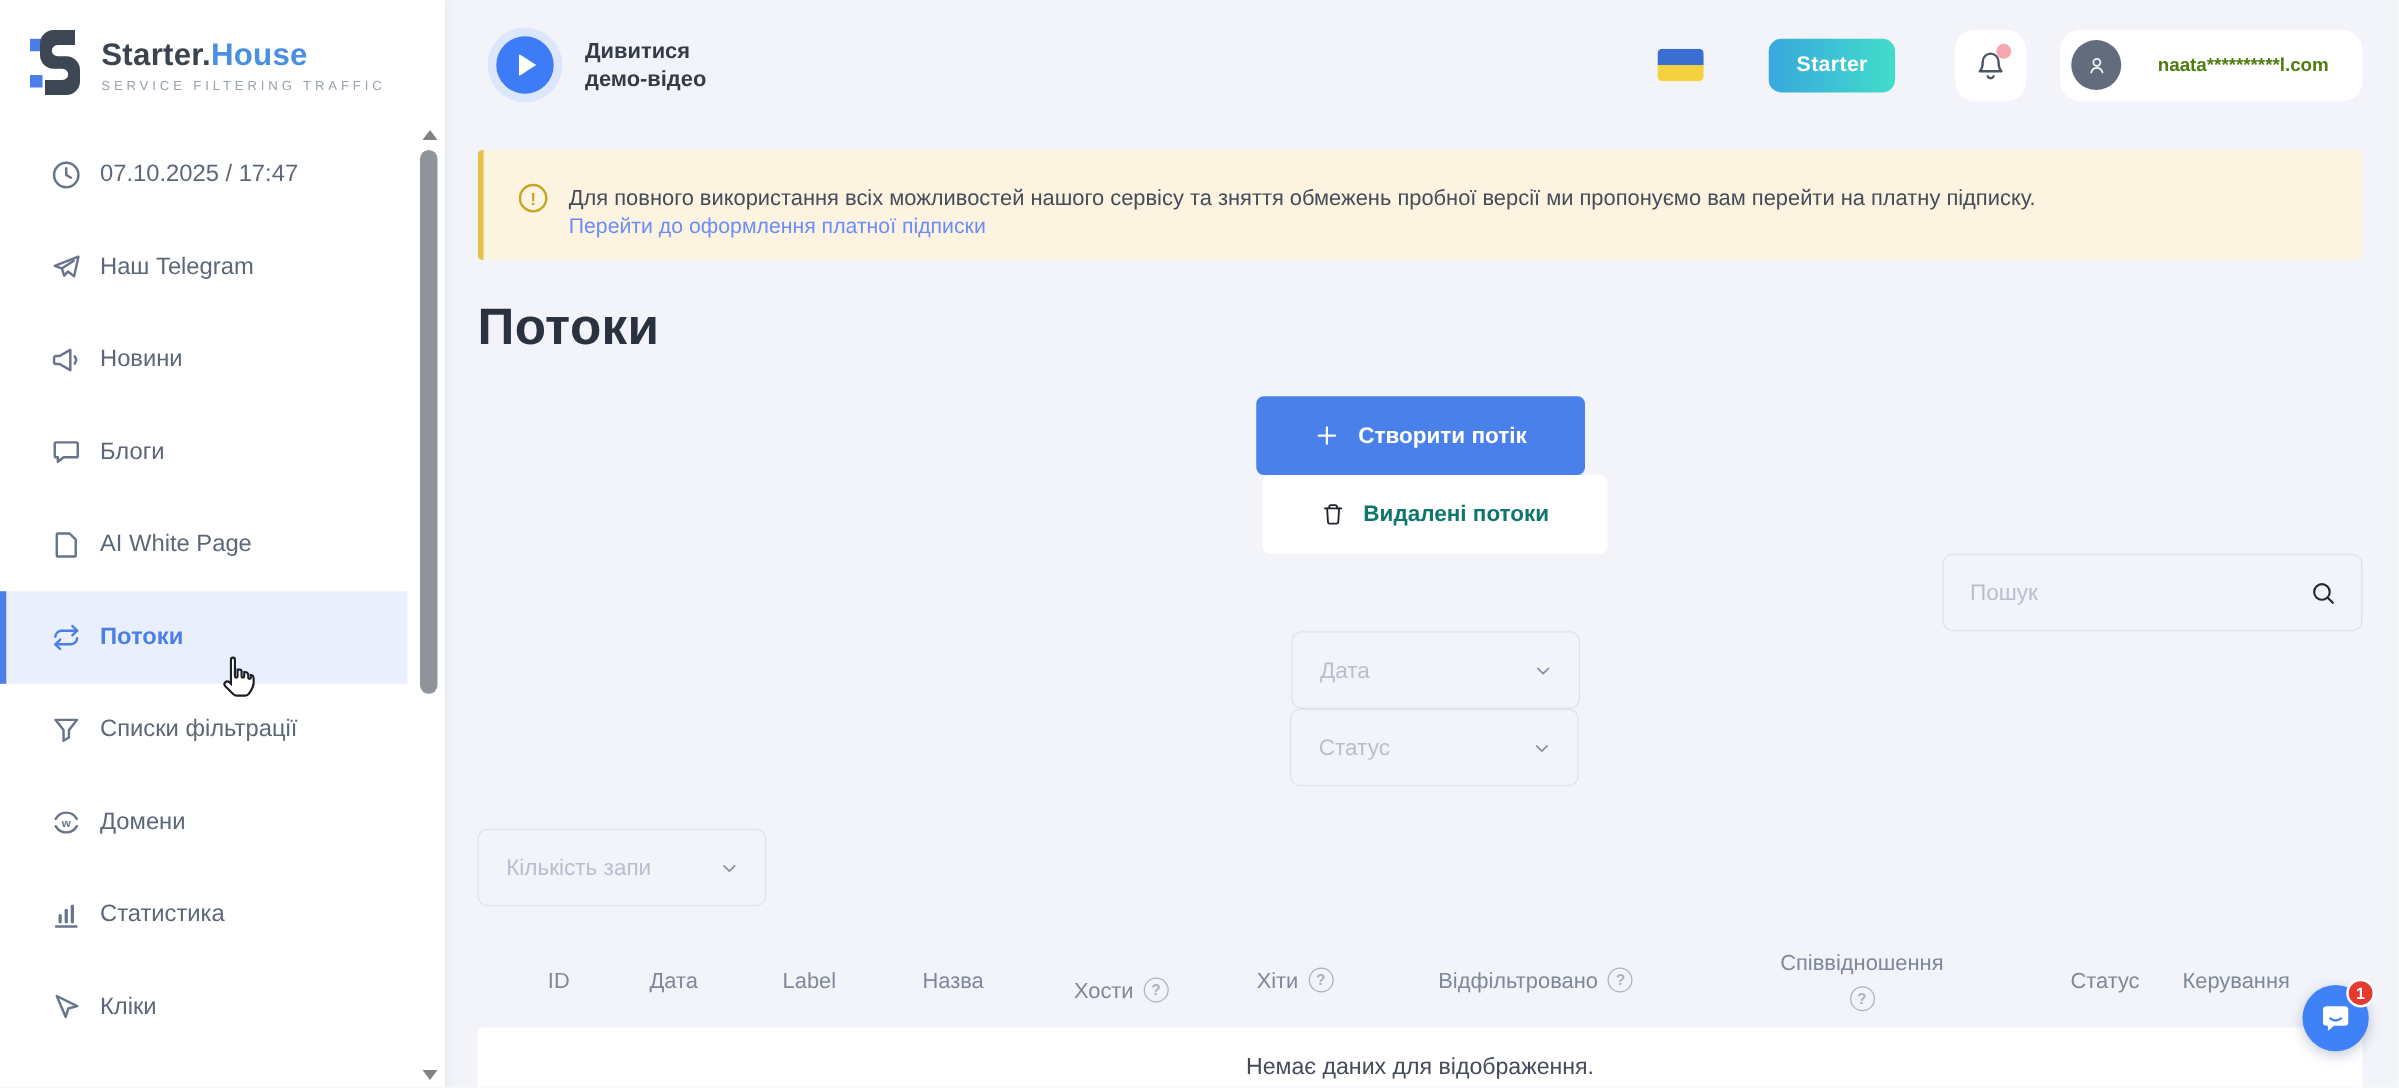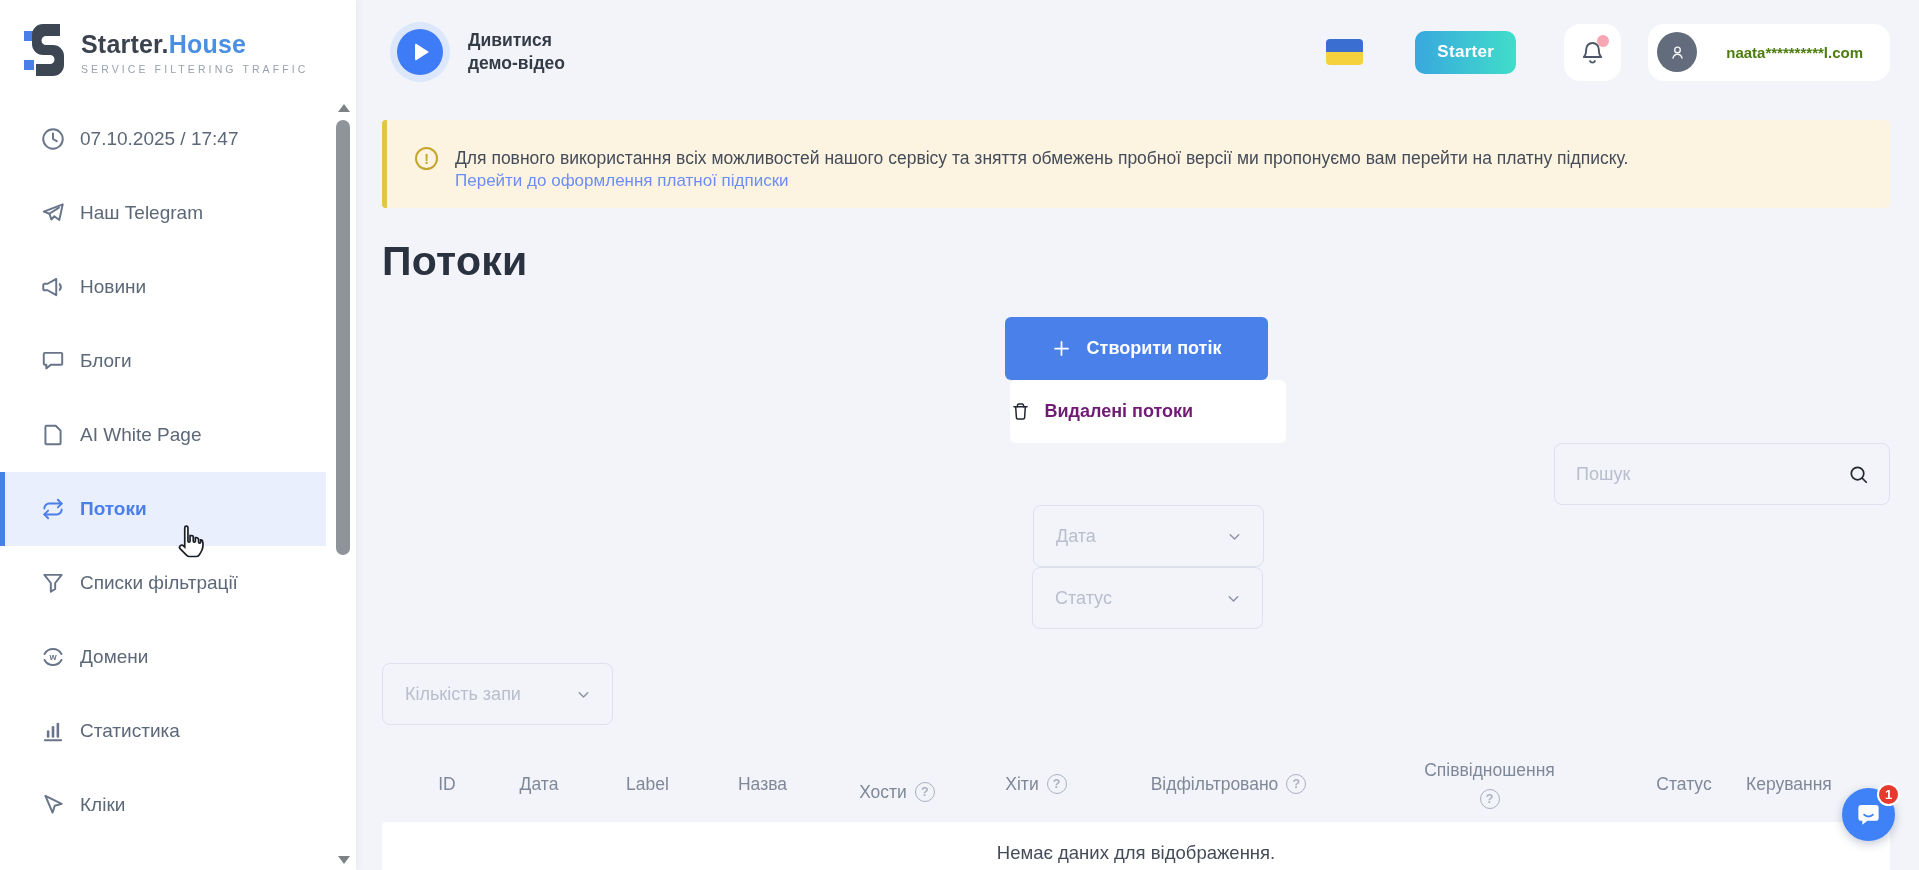--- a/index.html
+++ b/index.html
@@ -50,21 +50,21 @@
   .banner-icon { width:23px; height:23px; border:2.4px solid #c5a62c; border-radius:50%; color:#c5a62c; font-size:14px; font-weight:700; display:flex; align-items:center; justify-content:center; margin:2px 17px 0 0; flex-shrink:0; }
   .banner-text { font-size:17.5px; color:#454c59; line-height:26px; max-width:1412px; }
   .banner-link { display:inline-block; color:#6c8df6; font-size:17px; text-decoration:none; cursor:pointer; }
 
   .page-title { margin-top:30px; font-size:41px; font-weight:800; color:#2a323f; letter-spacing:.3px; }
 
   
   .filters-top { display:flex; align-items:center; margin-top:32px;flex-direction:column; }
   .btn-create { width:263px; height:63px; background:#4a80e9; border:none; border-radius:6px; color:#fff; font-size:18px; font-weight:600; font-family:inherit; display:flex; align-items:center; justify-content:center; gap:15px; cursor:pointer; }
   .btn-create svg { width:21px; height:21px; fill:none; stroke:#fff; stroke-width:2; stroke-linecap:round; }
-  .btn-deleted { margin-left:23px; width:276px; height:63px; background:#fff; border:none; border-radius:6px; color:#701a75; font-size:18px; font-weight:600; font-family:inherit; display:flex; align-items:center; justify-content:flex-start; gap:14px; cursor:pointer; }
+  .btn-deleted { margin-left:23px; width:276px; height:63px; background:#fff; border:none; border-radius:6px; color:#0f766e; font-size:18px; font-weight:600; font-family:inherit; display:flex; align-items:center; justify-content:center; gap:14px; cursor:pointer; }
   .btn-deleted svg { width:21px; height:21px; fill:none; stroke:#20262f; stroke-width:1.7; stroke-linecap:round; stroke-linejoin:round; }
   .search-box { margin-left:auto; width:336px; height:62px; border:1.5px solid #dde1ec; border-radius:8px; display:flex; align-items:center; padding:0 19px 0 21px; }
   .search-box input { flex:1; border:none; outline:none; background:transparent; font-family:Liberation Sans, sans-serif; font-size:18px; color:#4a5160; min-width:0; }
   .search-box input::placeholder { color:#b8becd; }
   .search-box svg { width:23px; height:23px; fill:none; stroke:#23272f; stroke-width:1.8; stroke-linecap:round; }
   .select { width:231px; height:62px; border:1.5px solid #dde1ec; border-radius:8px; display:flex; align-items:center; justify-content:space-between; padding:0 20px 0 22px; color:#b8becd; font-size:18px; cursor:pointer; }
   .select svg { width:17px; height:17px; fill:none; stroke:#8a93a6; stroke-width:2; stroke-linecap:round; stroke-linejoin:round; flex-shrink:0; }
   .sel-label { white-space:nowrap; overflow:hidden; }
   .sel-date { margin-left:25px; }
   .sel-status { margin-left:23px; }

